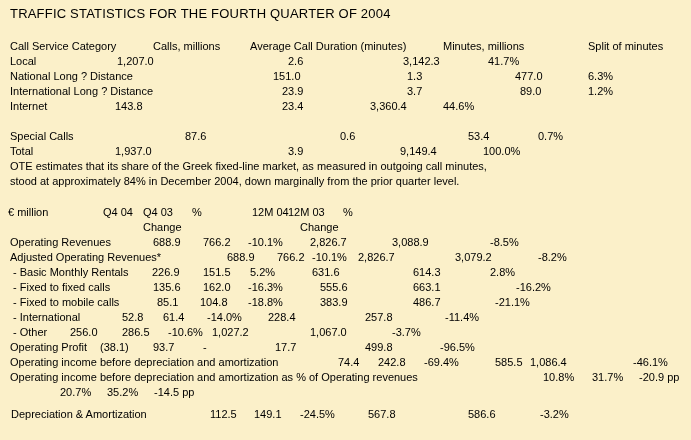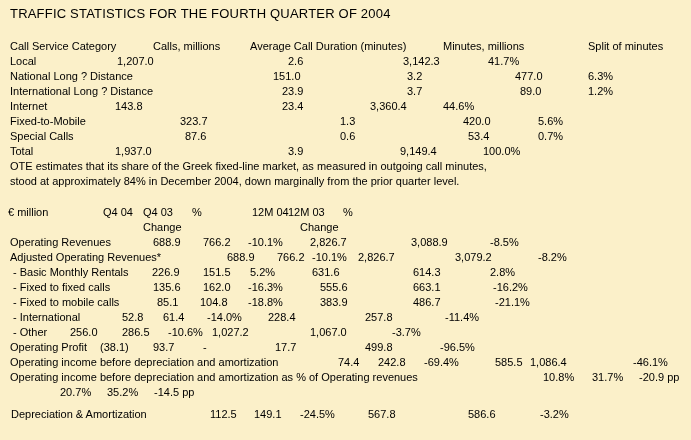--- a/index.html
+++ b/index.html
@@ -37,44 +37,37 @@
   <div class="line" style="top:55px">
     <span class="c" style="left:10px">Local</span>
     <span class="c" style="left:117px">1,207.0</span>
     <span class="c" style="left:288px">2.6</span>
     <span class="c" style="left:403px">3,142.3</span>
     <span class="c" style="left:488px">41.7%</span>
   </div>
   <div class="line" style="top:70px">
     <span class="c" style="left:10px">National Long ? Distance</span>
     <span class="c" style="left:273px">151.0</span>
-    <span class="c" style="left:407px">3.2</span>
+    <span class="c" style="left:407px">1.3</span>
     <span class="c" style="left:515px">477.0</span>
     <span class="c" style="left:588px">6.3%</span>
   </div>
   <div class="line" style="top:85px">
     <span class="c" style="left:10px">International Long ? Distance</span>
     <span class="c" style="left:282px">23.9</span>
     <span class="c" style="left:407px">3.7</span>
     <span class="c" style="left:520px">89.0</span>
     <span class="c" style="left:588px">1.2%</span>
   </div>
   <div class="line" style="top:100px">
     <span class="c" style="left:10px">Internet</span>
     <span class="c" style="left:115px">143.8</span>
     <span class="c" style="left:282px">23.4</span>
     <span class="c" style="left:370px">3,360.4</span>
     <span class="c" style="left:443px">44.6%</span>
-  </div>
-  <div class="line" style="top:115px">
-    <span class="c" style="left:10px">Fixed-to-Mobile</span>
-    <span class="c" style="left:180px">323.7</span>
-    <span class="c" style="left:340px">1.3</span>
-    <span class="c" style="left:463px">420.0</span>
-    <span class="c" style="left:538px">5.6%</span>
   </div>
   <div class="line" style="top:130px">
     <span class="c" style="left:10px">Special Calls</span>
     <span class="c" style="left:185px">87.6</span>
     <span class="c" style="left:340px">0.6</span>
     <span class="c" style="left:468px">53.4</span>
     <span class="c" style="left:538px">0.7%</span>
   </div>
   <div class="line" style="top:145px">
     <span class="c" style="left:10px">Total</span>
@@ -104,21 +97,21 @@
     <span class="c" style="left:143px">Change</span>
     <span class="c" style="left:300px">Change</span>
   </div>
 
   <div class="line" style="top:236px">
     <span class="c" style="left:10px">Operating Revenues</span>
     <span class="c" style="left:153px">688.9</span>
     <span class="c" style="left:203px">766.2</span>
     <span class="c" style="left:248px">-10.1%</span>
     <span class="c" style="left:310px">2,826.7</span>
-    <span class="c" style="left:411px">3,088.9</span>
+    <span class="c" style="left:392px">3,088.9</span>
     <span class="c" style="left:490px">-8.5%</span>
   </div>
   <div class="line" style="top:251px">
     <span class="c" style="left:10px">Adjusted Operating Revenues*</span>
     <span class="c" style="left:227px">688.9</span>
     <span class="c" style="left:277px">766.2</span>
     <span class="c" style="left:312px">-10.1%</span>
     <span class="c" style="left:358px">2,826.7</span>
     <span class="c" style="left:455px">3,079.2</span>
     <span class="c" style="left:538px">-8.2%</span>
@@ -132,21 +125,21 @@
     <span class="c" style="left:413px">614.3</span>
     <span class="c" style="left:490px">2.8%</span>
   </div>
   <div class="line" style="top:281px">
     <span class="c" style="left:13px">- Fixed to fixed calls</span>
     <span class="c" style="left:153px">135.6</span>
     <span class="c" style="left:203px">162.0</span>
     <span class="c" style="left:248px">-16.3%</span>
     <span class="c" style="left:320px">555.6</span>
     <span class="c" style="left:413px">663.1</span>
-    <span class="c" style="left:493px">-16.2%</span>
+    <span class="c" style="left:516px">-16.2%</span>
   </div>
   <div class="line" style="top:296px">
     <span class="c" style="left:13px">- Fixed to mobile calls</span>
     <span class="c" style="left:157px">85.1</span>
     <span class="c" style="left:200px">104.8</span>
     <span class="c" style="left:248px">-18.8%</span>
     <span class="c" style="left:320px">383.9</span>
     <span class="c" style="left:413px">486.7</span>
     <span class="c" style="left:495px">-21.1%</span>
   </div>

